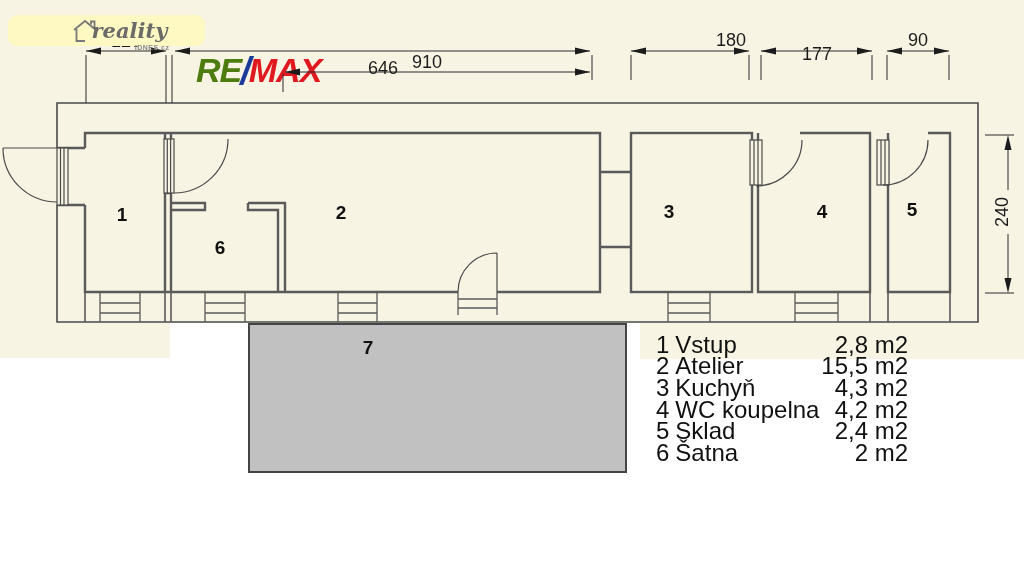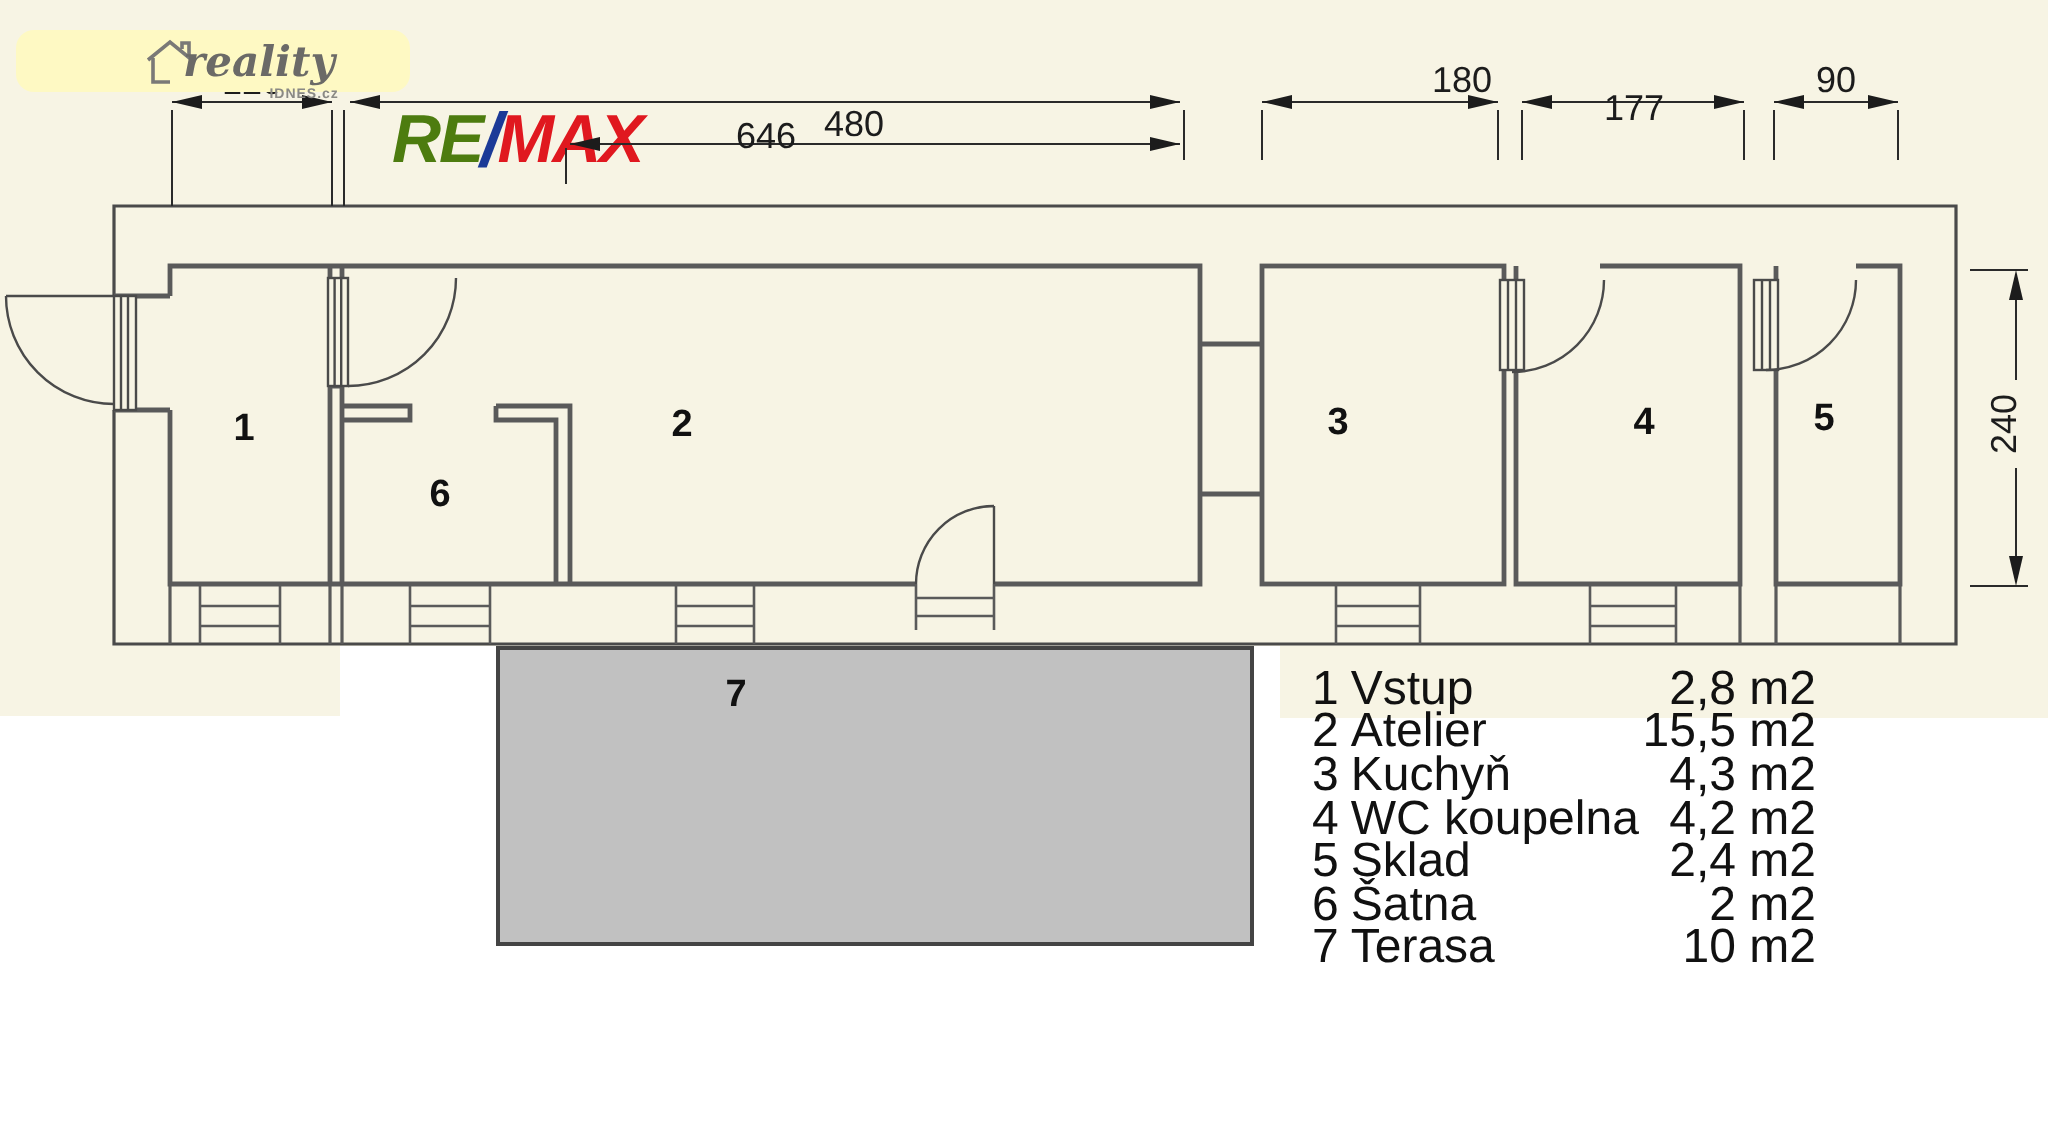--- a/index.html
+++ b/index.html
@@ -143,21 +143,21 @@
         <polygon points="949,51 934,47.5 934,54.5"></polygon>
       <polygon points="1008,135 1004.5,150 1011.5,150"></polygon> 
         <polygon points="1008,293 1004.5,278 1011.5,278"></polygon>
     </g>
   </svg>
 
   <div class="terrace"></div>
 
   <span class="dim" style="left:126px;top:32px;">120</span>
   <span class="dim" style="left:383px;top:31px;margin-top:28px;">646</span>
-  <span class="dim" style="left:427px;top:53px;">480</span>
+  <span class="dim" style="left:427px;top:53px;">910</span>
   <span class="dim" style="left:690px;top:31px;margin-left:41px;">180</span>
   <span class="dim" style="left:817px;top:45px;">177</span>
   <span class="dim" style="left:918px;top:31px;">90</span>
   <span class="dim rot" style="left:1002px;top:212px;">240</span>
 
   <span class="roomnum" style="left:122px;top:205px;">1</span>
   <span class="roomnum" style="left:341px;top:203px;">2</span>
   <span class="roomnum" style="left:669px;top:202px;">3</span>
   <span class="roomnum" style="left:822px;top:202px;">4</span>
   <span class="roomnum" style="left:912px;top:200px;">5</span>
@@ -181,24 +181,20 @@
       <span><span class="num">4</span><span>WC koupelna</span></span>
       <span class="area">4,2 m2</span>
     </div>
     <div class="legend-row">
       <span><span class="num">5</span><span>Sklad</span></span>
       <span class="area">2,4 m2</span>
     </div>
     <div class="legend-row">
       <span><span class="num">6</span><span>Šatna</span></span>
       <span class="area">2 m2</span>
-    </div>
-    <div class="legend-row">
-      <span><span class="num">7</span><span>Terasa</span></span>
-      <span class="area">10 m2</span>
     </div>
   </div>
 
   <div class="badge">
     <div class="badge-inner">
       <svg width="30" height="26" viewBox="0 0 30 26" fill="none" stroke="#7a7977" stroke-width="1.8">
         <path d="M4,12 L15,3 L26,12"></path>
         <path d="M21,6.5 V3.5 H24.5 V9.5"></path>
         <path d="M6.5,11 V23 H15"></path>
       </svg>

